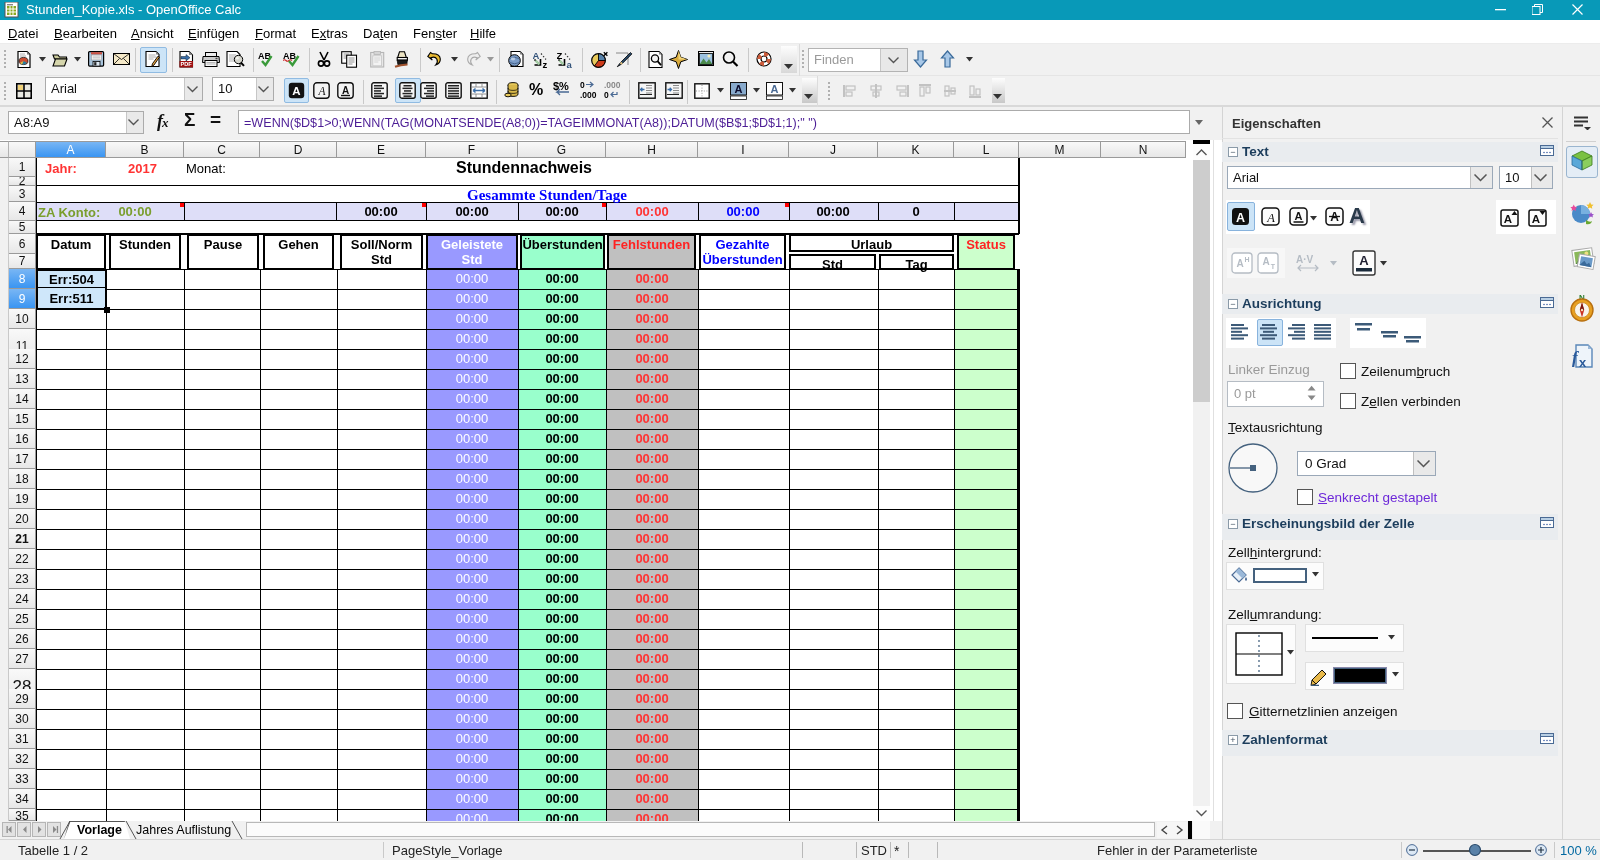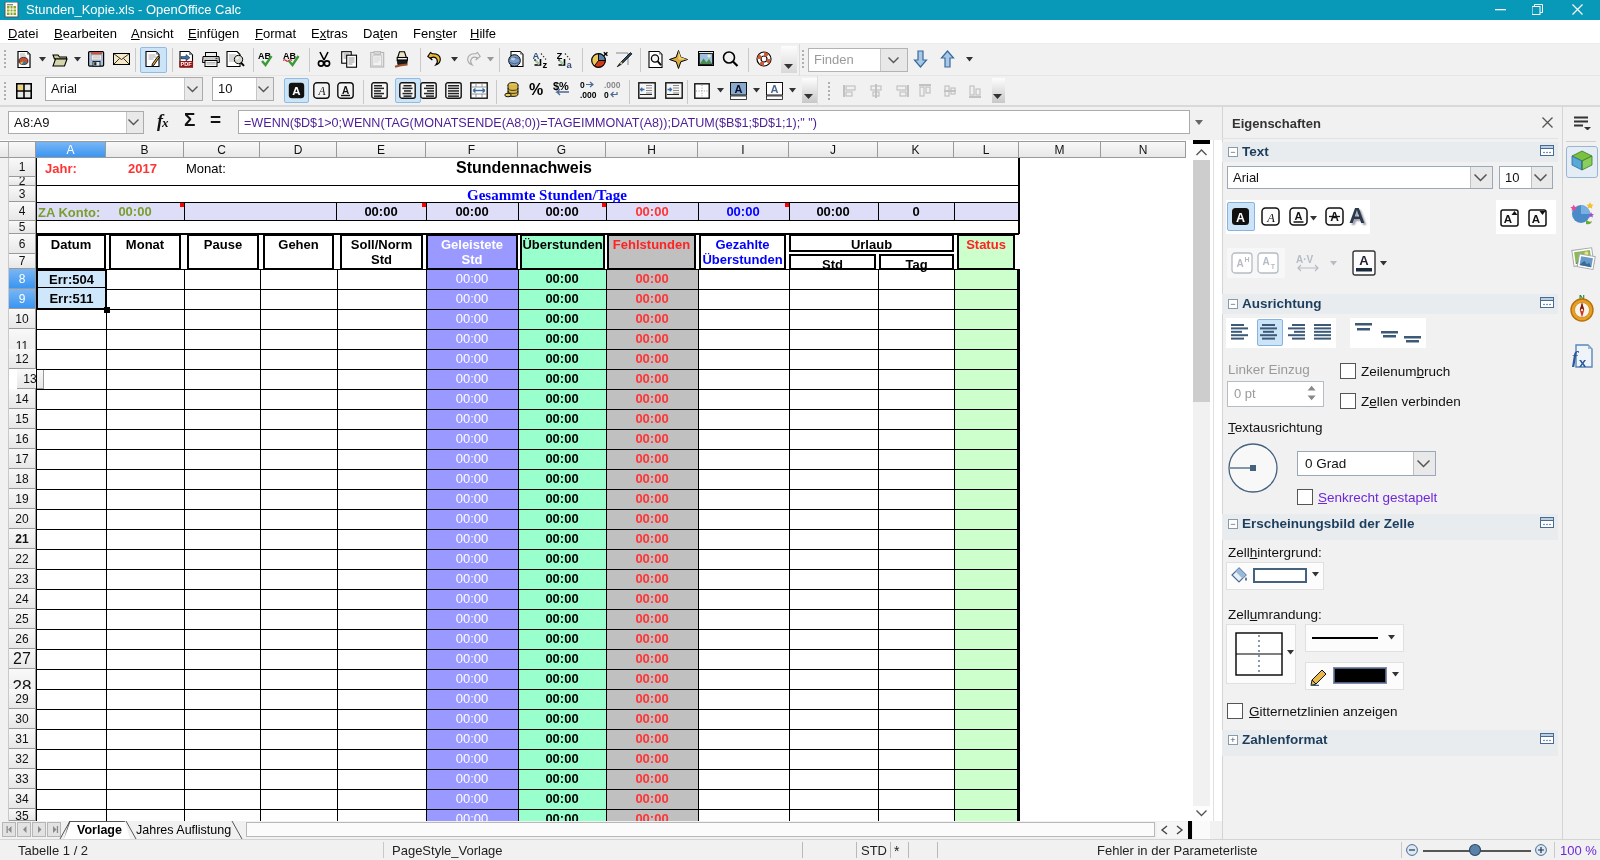--- a/index.html
+++ b/index.html
@@ -448,35 +448,35 @@
 <div style="left:9px;top:186px;width:27px;height:16px;background:linear-gradient(#f9f9f9,#e7e7e7);border-right:1px solid #9a9a9a;border-bottom:1px solid #9a9a9a;display:flex;align-items:center;justify-content:center;font-size:12px;overflow:hidden;color:#111;">3</div>
 <div style="left:9px;top:202px;width:27px;height:19px;background:linear-gradient(#f9f9f9,#e7e7e7);border-right:1px solid #9a9a9a;border-bottom:1px solid #9a9a9a;display:flex;align-items:center;justify-content:center;font-size:12px;overflow:hidden;color:#111;">4</div>
 <div style="left:9px;top:221px;width:27px;height:13px;background:linear-gradient(#f9f9f9,#e7e7e7);border-right:1px solid #9a9a9a;border-bottom:1px solid #9a9a9a;display:flex;align-items:center;justify-content:center;font-size:12px;overflow:hidden;color:#111;">5</div>
 <div style="left:9px;top:234px;width:27px;height:20px;background:linear-gradient(#f9f9f9,#e7e7e7);border-right:1px solid #9a9a9a;border-bottom:1px solid #9a9a9a;display:flex;align-items:center;justify-content:center;font-size:12px;overflow:hidden;color:#111;">6</div>
 <div style="left:9px;top:254px;width:27px;height:15px;background:linear-gradient(#f9f9f9,#e7e7e7);border-right:1px solid #9a9a9a;border-bottom:1px solid #9a9a9a;display:flex;align-items:center;justify-content:center;font-size:12px;overflow:hidden;color:#111;">7</div>
 <div style="left:9px;top:269px;width:27px;height:20px;background:linear-gradient(#79b6f4,#3a95f2);border-right:1px solid #9a9a9a;border-bottom:1px solid #9a9a9a;display:flex;align-items:center;justify-content:center;font-size:12px;overflow:hidden;color:#fff;">8</div>
 <div style="left:9px;top:289px;width:27px;height:20px;background:linear-gradient(#79b6f4,#3a95f2);border-right:1px solid #9a9a9a;border-bottom:1px solid #9a9a9a;display:flex;align-items:center;justify-content:center;font-size:12px;overflow:hidden;color:#fff;">9</div>
 <div style="left:9px;top:309px;width:27px;height:20px;background:linear-gradient(#f9f9f9,#e7e7e7);border-right:1px solid #9a9a9a;border-bottom:1px solid #9a9a9a;display:flex;align-items:center;justify-content:center;font-size:12px;overflow:hidden;color:#111;">10</div>
 <div style="left:9px;top:329px;width:27px;height:34px;background:linear-gradient(#f9f9f9,#e7e7e7);border-right:1px solid #9a9a9a;border-bottom:1px solid #9a9a9a;display:flex;align-items:center;justify-content:center;font-size:12px;overflow:hidden;color:#111;">11</div>
 <div style="left:9px;top:349px;width:27px;height:20px;background:linear-gradient(#f9f9f9,#e7e7e7);border-right:1px solid #9a9a9a;border-bottom:1px solid #9a9a9a;display:flex;align-items:center;justify-content:center;font-size:12px;overflow:hidden;color:#111;">12</div>
-<div style="left:9px;top:369px;width:27px;height:20px;background:linear-gradient(#f9f9f9,#e7e7e7);border-right:1px solid #9a9a9a;border-bottom:1px solid #9a9a9a;display:flex;align-items:center;justify-content:center;font-size:12px;overflow:hidden;color:#111;margin-left:8px;">13</div>
+<div style="left:9px;top:369px;width:27px;height:20px;background:linear-gradient(#f9f9f9,#e7e7e7);border-right:1px solid #9a9a9a;border-bottom:1px solid #9a9a9a;display:flex;align-items:center;justify-content:center;font-size:12px;overflow:hidden;color:#111;">13</div>
 <div style="left:9px;top:389px;width:27px;height:20px;background:linear-gradient(#f9f9f9,#e7e7e7);border-right:1px solid #9a9a9a;border-bottom:1px solid #9a9a9a;display:flex;align-items:center;justify-content:center;font-size:12px;overflow:hidden;color:#111;">14</div>
 <div style="left:9px;top:409px;width:27px;height:20px;background:linear-gradient(#f9f9f9,#e7e7e7);border-right:1px solid #9a9a9a;border-bottom:1px solid #9a9a9a;display:flex;align-items:center;justify-content:center;font-size:12px;overflow:hidden;color:#111;">15</div>
 <div style="left:9px;top:429px;width:27px;height:20px;background:linear-gradient(#f9f9f9,#e7e7e7);border-right:1px solid #9a9a9a;border-bottom:1px solid #9a9a9a;display:flex;align-items:center;justify-content:center;font-size:12px;overflow:hidden;color:#111;">16</div>
 <div style="left:9px;top:449px;width:27px;height:20px;background:linear-gradient(#f9f9f9,#e7e7e7);border-right:1px solid #9a9a9a;border-bottom:1px solid #9a9a9a;display:flex;align-items:center;justify-content:center;font-size:12px;overflow:hidden;color:#111;">17</div>
 <div style="left:9px;top:469px;width:27px;height:20px;background:linear-gradient(#f9f9f9,#e7e7e7);border-right:1px solid #9a9a9a;border-bottom:1px solid #9a9a9a;display:flex;align-items:center;justify-content:center;font-size:12px;overflow:hidden;color:#111;">18</div>
 <div style="left:9px;top:489px;width:27px;height:20px;background:linear-gradient(#f9f9f9,#e7e7e7);border-right:1px solid #9a9a9a;border-bottom:1px solid #9a9a9a;display:flex;align-items:center;justify-content:center;font-size:12px;overflow:hidden;color:#111;">19</div>
 <div style="left:9px;top:509px;width:27px;height:20px;background:linear-gradient(#f9f9f9,#e7e7e7);border-right:1px solid #9a9a9a;border-bottom:1px solid #9a9a9a;display:flex;align-items:center;justify-content:center;font-size:12px;overflow:hidden;color:#111;">20</div>
 <div style="left:9px;top:529px;width:27px;height:20px;background:linear-gradient(#f9f9f9,#e7e7e7);border-right:1px solid #9a9a9a;border-bottom:1px solid #9a9a9a;display:flex;align-items:center;justify-content:center;font-size:12px;overflow:hidden;color:#111;font-weight:bold;">21</div>
 <div style="left:9px;top:549px;width:27px;height:20px;background:linear-gradient(#f9f9f9,#e7e7e7);border-right:1px solid #9a9a9a;border-bottom:1px solid #9a9a9a;display:flex;align-items:center;justify-content:center;font-size:12px;overflow:hidden;color:#111;">22</div>
 <div style="left:9px;top:569px;width:27px;height:20px;background:linear-gradient(#f9f9f9,#e7e7e7);border-right:1px solid #9a9a9a;border-bottom:1px solid #9a9a9a;display:flex;align-items:center;justify-content:center;font-size:12px;overflow:hidden;color:#111;">23</div>
 <div style="left:9px;top:589px;width:27px;height:20px;background:linear-gradient(#f9f9f9,#e7e7e7);border-right:1px solid #9a9a9a;border-bottom:1px solid #9a9a9a;display:flex;align-items:center;justify-content:center;font-size:12px;overflow:hidden;color:#111;">24</div>
 <div style="left:9px;top:609px;width:27px;height:20px;background:linear-gradient(#f9f9f9,#e7e7e7);border-right:1px solid #9a9a9a;border-bottom:1px solid #9a9a9a;display:flex;align-items:center;justify-content:center;font-size:12px;overflow:hidden;color:#111;">25</div>
 <div style="left:9px;top:629px;width:27px;height:20px;background:linear-gradient(#f9f9f9,#e7e7e7);border-right:1px solid #9a9a9a;border-bottom:1px solid #9a9a9a;display:flex;align-items:center;justify-content:center;font-size:12px;overflow:hidden;color:#111;">26</div>
-<div style="left:9px;top:649px;width:27px;height:20px;background:linear-gradient(#f9f9f9,#e7e7e7);border-right:1px solid #9a9a9a;border-bottom:1px solid #9a9a9a;display:flex;align-items:center;justify-content:center;font-size:16px;overflow:hidden;color:#111;">27</div>
+<div style="left:9px;top:649px;width:27px;height:20px;background:linear-gradient(#f9f9f9,#e7e7e7);border-right:1px solid #9a9a9a;border-bottom:1px solid #9a9a9a;display:flex;align-items:center;justify-content:center;font-size:12px;overflow:hidden;color:#111;">27</div>
 <div style="left:9px;top:669px;width:27px;height:36px;background:linear-gradient(#f9f9f9,#e7e7e7);border-right:1px solid #9a9a9a;border-bottom:1px solid #9a9a9a;display:flex;align-items:center;justify-content:center;font-size:17px;overflow:hidden;color:#111;">28</div>
 <div style="left:9px;top:689px;width:27px;height:20px;background:linear-gradient(#f9f9f9,#e7e7e7);border-right:1px solid #9a9a9a;border-bottom:1px solid #9a9a9a;display:flex;align-items:center;justify-content:center;font-size:12px;overflow:hidden;color:#111;">29</div>
 <div style="left:9px;top:709px;width:27px;height:20px;background:linear-gradient(#f9f9f9,#e7e7e7);border-right:1px solid #9a9a9a;border-bottom:1px solid #9a9a9a;display:flex;align-items:center;justify-content:center;font-size:12px;overflow:hidden;color:#111;">30</div>
 <div style="left:9px;top:729px;width:27px;height:20px;background:linear-gradient(#f9f9f9,#e7e7e7);border-right:1px solid #9a9a9a;border-bottom:1px solid #9a9a9a;display:flex;align-items:center;justify-content:center;font-size:12px;overflow:hidden;color:#111;">31</div>
 <div style="left:9px;top:749px;width:27px;height:20px;background:linear-gradient(#f9f9f9,#e7e7e7);border-right:1px solid #9a9a9a;border-bottom:1px solid #9a9a9a;display:flex;align-items:center;justify-content:center;font-size:12px;overflow:hidden;color:#111;">32</div>
 <div style="left:9px;top:769px;width:27px;height:20px;background:linear-gradient(#f9f9f9,#e7e7e7);border-right:1px solid #9a9a9a;border-bottom:1px solid #9a9a9a;display:flex;align-items:center;justify-content:center;font-size:12px;overflow:hidden;color:#111;">33</div>
 <div style="left:9px;top:789px;width:27px;height:20px;background:linear-gradient(#f9f9f9,#e7e7e7);border-right:1px solid #9a9a9a;border-bottom:1px solid #9a9a9a;display:flex;align-items:center;justify-content:center;font-size:12px;overflow:hidden;color:#111;">34</div>
 <div style="left:9px;top:809px;width:27px;height:12px;background:linear-gradient(#f9f9f9,#e7e7e7);border-right:1px solid #9a9a9a;border-bottom:1px solid #9a9a9a;display:flex;align-items:flex-start;justify-content:center;font-size:12px;overflow:hidden;color:#111;">35</div>
 <div style="position:absolute;left:45px;top:161px;white-space:nowrap;font-size:13px;font-weight:bold;color:#f33">Jahr:</div>
 <div style="position:absolute;left:128px;top:161px;white-space:nowrap;font-size:13px;font-weight:bold;color:#f33">2017</div>
@@ -504,21 +504,21 @@
 <div style="left:626px;top:204px;width:52px;height:16px;font-size:13px;font-weight:bold;color:#f33;text-align:center">00:00</div>
 <div style="left:717px;top:204px;width:52px;height:16px;font-size:13px;font-weight:bold;color:#00f;text-align:center">00:00</div>
 <div style="left:807px;top:204px;width:52px;height:16px;font-size:13px;font-weight:bold;color:#000;text-align:center">00:00</div>
 <div style="left:890px;top:204px;width:52px;height:16px;font-size:13px;font-weight:bold;color:#000;text-align:center">0</div>
 <div style="left:180px;top:203px;width:4px;height:4px;background:#f00"></div>
 <div style="left:422px;top:203px;width:4px;height:4px;background:#f00"></div>
 <div style="left:602px;top:203px;width:4px;height:4px;background:#f00"></div>
 <div style="left:785px;top:203px;width:4px;height:4px;background:#f00"></div>
 <div style="left:36px;top:233px;width:983px;height:2px;background:#000"></div>
 <div style="left:36px;top:234px;width:70px;height:36px;border:2px solid #000;background:#fff;color:#000;font-weight:bold;font-size:13px;text-align:center;line-height:15px;padding-top:1px">Datum</div>
-<div style="left:109px;top:234px;width:72px;height:36px;border:2px solid #000;background:#fff;color:#000;font-weight:bold;font-size:13px;text-align:center;line-height:15px;padding-top:1px">Monat</div>
+<div style="left:109px;top:234px;width:72px;height:36px;border:2px solid #000;background:#fff;color:#000;font-weight:bold;font-size:13px;text-align:center;line-height:15px;padding-top:1px">Stunden</div>
 <div style="left:187px;top:234px;width:72px;height:36px;border:2px solid #000;background:#fff;color:#000;font-weight:bold;font-size:13px;text-align:center;line-height:15px;padding-top:1px">Pause</div>
 <div style="left:263px;top:234px;width:71px;height:36px;border:2px solid #000;background:#fff;color:#000;font-weight:bold;font-size:13px;text-align:center;line-height:15px;padding-top:1px">Gehen</div>
 <div style="left:340px;top:234px;width:83px;height:36px;border:2px solid #000;background:#fff;color:#000;font-weight:bold;font-size:13px;text-align:center;line-height:15px;padding-top:1px">Soll/Norm<br>Std</div>
 <div style="left:426px;top:234px;width:92px;height:36px;border:2px solid #000;background:#9999ff;color:#fff;font-weight:bold;font-size:13px;text-align:center;line-height:15px;padding-top:1px">Geleistete<br>Std</div>
 <div style="left:520px;top:234px;width:85px;height:36px;border:2px solid #000;background:#99ffcc;color:#000;font-weight:bold;font-size:13px;text-align:center;line-height:15px;padding-top:1px">Überstunden</div>
 <div style="left:607px;top:234px;width:89px;height:36px;border:2px solid #000;background:#c0c0c0;color:#f22;font-weight:bold;font-size:13px;text-align:center;line-height:15px;padding-top:1px">Fehlstunden</div>
 <div style="left:699px;top:234px;width:87px;height:36px;border:2px solid #000;background:#fff;color:#00f;font-weight:bold;font-size:13px;text-align:center;line-height:15px;padding-top:1px">Gezahlte<br>Überstunden</div>
 <div style="left:789px;top:234px;width:165px;height:18px;border:2px solid #000;background:#fff;color:#000;font-weight:bold;font-size:13px;text-align:center;line-height:15px;padding-top:1px">Urlaub</div>
 <div style="left:789px;top:254px;width:87px;height:16px;border:2px solid #000;background:#fff;color:#000;font-weight:bold;font-size:13px;text-align:center;line-height:15px;padding-top:1px">Std</div>
 <div style="left:879px;top:254px;width:75px;height:16px;border:2px solid #000;background:#fff;color:#000;font-weight:bold;font-size:13px;text-align:center;line-height:15px;padding-top:1px">Tag</div>
@@ -733,21 +733,21 @@
   </svg>
 <div style="left:1423px;top:850px;width:108px;height:1.5px;background:#555"></div>
 <svg style="position:absolute;left:1468px;top:843px" width="14" height="14" viewBox="0 0 14 14">
     <circle cx="7" cy="7" r="5.5" fill="#5a82a8" stroke="#2a4a6a" stroke-width="1.2"></circle>
   </svg>
 <svg style="position:absolute;left:1535px;top:844px" width="12" height="12" viewBox="0 0 12 12">
     <circle cx="6" cy="6" r="5.4" fill="#dce8f4" stroke="#4a6a94" stroke-width="1"></circle>
     <path d="M3 6h6M6 3v6" stroke="#234" stroke-width="1.2"></path>
   </svg>
 <div style="left:1554px;top:842px;width:1px;height:16px;background:#c9c9c9"></div>
-<div style="position:absolute;left:1560px;top:843px;white-space:nowrap;font-size:13px;color:#6d28d9">100 %</div>
+<div style="position:absolute;left:1560px;top:843px;white-space:nowrap;font-size:13px;color:#0369a1">100 %</div>
 <div style="left:1222px;top:107px;width:378px;height:732px;background:#f1f1f1;border-left:1px solid #d4d4d4"></div>
 <div style="position:absolute;left:1232px;top:116px;white-space:nowrap;font-size:13px;font-weight:bold;color:#333">Eigenschaften</div>
 <div style="left:1222px;top:138px;width:336px;height:1px;background:#e2e2e2"></div>
 <svg style="position:absolute;left:1542px;top:117px" width="11" height="11" viewBox="0 0 11 11">
     <path d="M0.5 0.5 L10.5 10.5 M10.5 0.5 L0.5 10.5" stroke="#555" stroke-width="1.3"></path>
   </svg>
 <div style="left:1222px;top:142px;width:336px;height:20px;background:#e9ecef"></div>
 <div style="left:1228px;top:147px;width:10px;height:10px;border:1px solid #8a9aa8;background:#fff;font-size:9px;line-height:8px;text-align:center;color:#456">−</div>
 <div style="position:absolute;left:1242px;top:144px;white-space:nowrap;font-size:13.5px;font-weight:bold;color:#1c3d5c">Text</div>
 <svg style="position:absolute;left:1540px;top:145px" width="14" height="12" viewBox="0 0 14 12">

